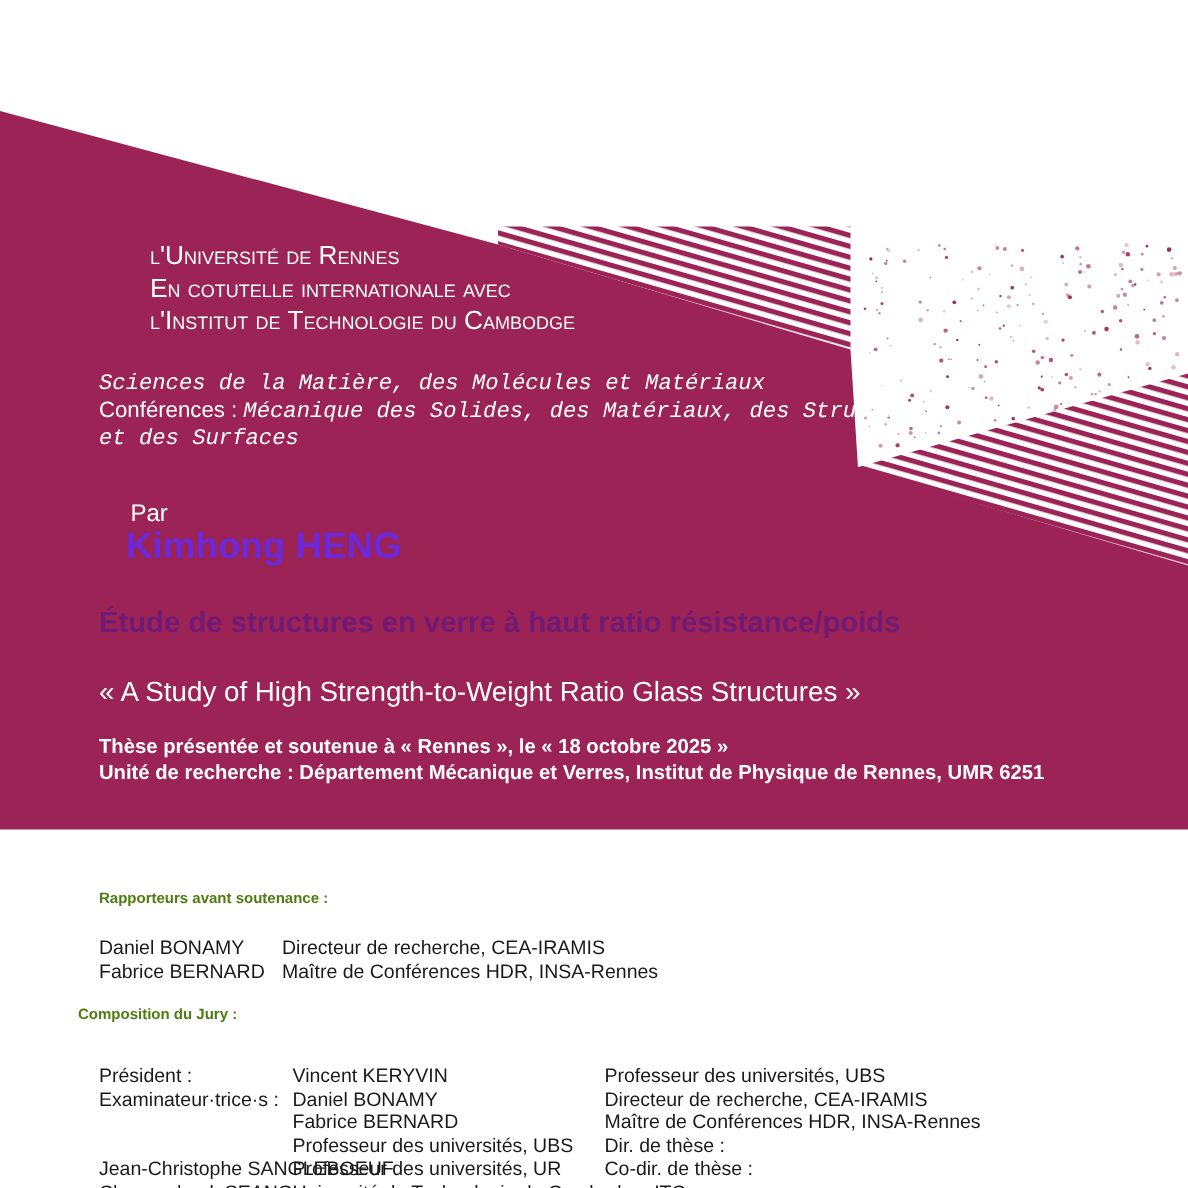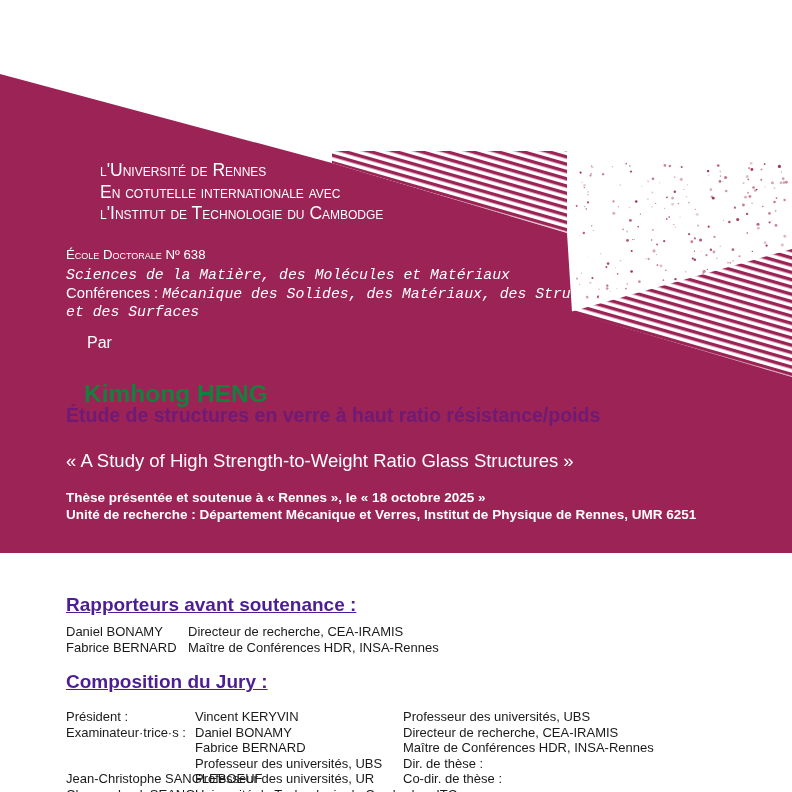--- a/index.html
+++ b/index.html
@@ -14,29 +14,29 @@
     left:64px;top:20px;
     font-size:34px;letter-spacing:3px;color:#1c1c1c;
     font-variant:small-caps;white-space:nowrap;
   }
   .uni-block{left:66px;top:160px;color:#fff;font-variant:small-caps;
     font-size:17.5px;line-height:21.5px;white-space:nowrap;margin-left:34px;}
   .ed-block{left:66px;top:247px;color:#fff;font-size:14.8px;line-height:18px;white-space:nowrap;}
   .ed-line{font-variant:small-caps;font-size:13.2px;line-height:16px;margin-bottom:3px;}
   .ital{font-style:italic;font-family:Liberation Mono, monospace;}
   .par-label{left:87px;top:334px;color:#fff;font-size:16px;text-align:center;}
-  .author{left:84px;top:351px;color:#15803d;font-size:24.5px;font-weight:bold;white-space:nowrap;margin-top:29px;}
+  .author{left:84px;top:351px;color:#6d28d9;font-size:24.5px;font-weight:bold;white-space:nowrap;}
   .title-fr{left:66px;top:404px;color:#701a75;font-size:19.5px;font-weight:bold;white-space:nowrap;}
   .title-en{left:66px;top:450px;color:#fff;font-size:18.5px;white-space:nowrap;}
   .meta{left:66px;top:490px;color:#fff;font-size:13.5px;font-weight:bold;line-height:16.5px;width:682px;}
   .meta .line{display:block;}
 
-  .sec-head{color:#4c1d95;font-size:19px;font-weight:bold;white-space:nowrap;text-decoration:underline;}
+  .sec-head{color:#4d7c0f;font-size:10px;font-weight:bold;white-space:nowrap;}
   .rap-head{left:66px;top:594px;}
-  .jury-head{left:66px;top:671px;}
+  .jury-head{left:52px;top:671px;}
   .rap-grid{left:66px;top:624px;display:grid;grid-template-columns:122px auto;
     color:#1a1a1a;font-size:13px;line-height:16px;white-space:nowrap;}
   .jury-grid{left:66px;top:709px;display:grid;grid-template-columns:129px 208px auto;
     color:#1a1a1a;font-size:13px;line-height:15.6px;white-space:nowrap;}
   .cell{display:block;}
 </style>
 </head>
 <body>
 
 <div class="page">
@@ -249,21 +249,20 @@
 
       <div class="uni-line">l'Université de Rennes</div>
 
       <div class="uni-line">En cotutelle internationale avec</div>
 
       <div class="uni-line">l'Institut de Technologie du Cambodge</div>
 
   </div>
 
   <div class="txt ed-block">
-    <div class="ed-line">École Doctorale Nº 638</div>
     <div class="ital">Sciences de la Matière, des Molécules et Matériaux</div>
     <div><span>Conférences : </span><span class="ital">Mécanique des Solides, des Matériaux, des Structures</span></div>
     <div class="ital">et des Surfaces</div>
   </div>
 
   <div class="txt par-label">Par</div>
   <div class="txt author">Kimhong HENG</div>
 
   <div class="txt title-fr">Étude de structures en verre à haut ratio résistance/poids</div>
   <div class="txt title-en">« A Study of High Strength-to-Weight Ratio Glass Structures »</div>

